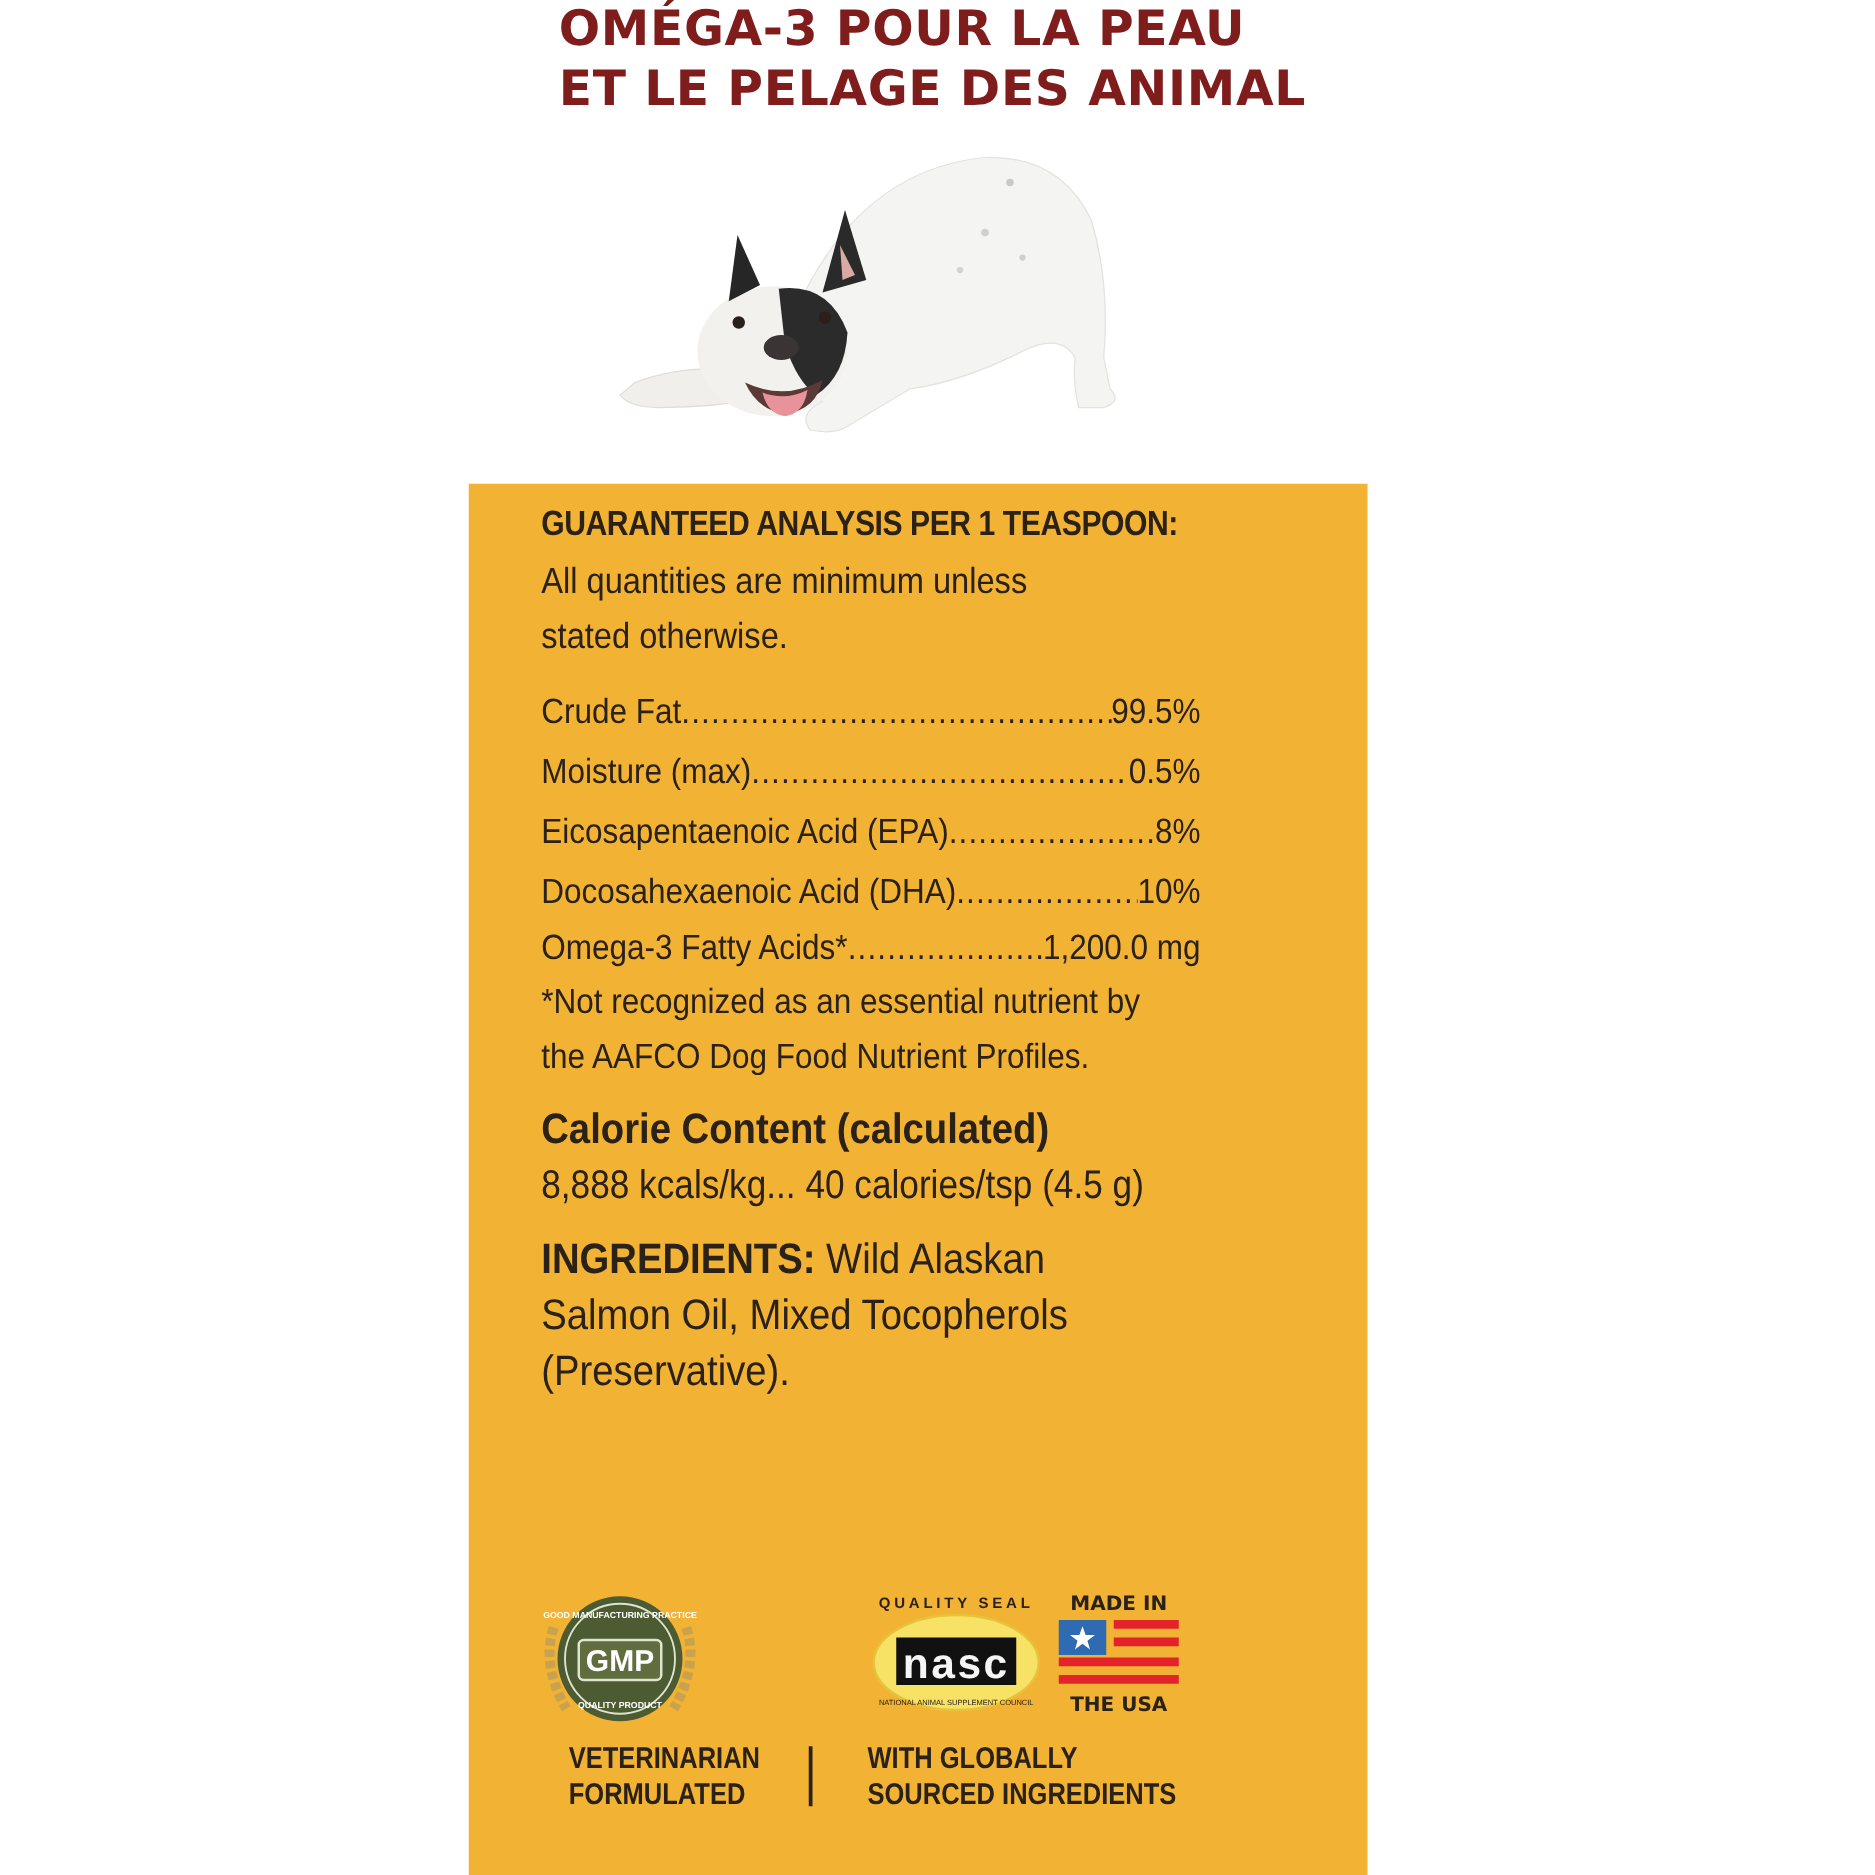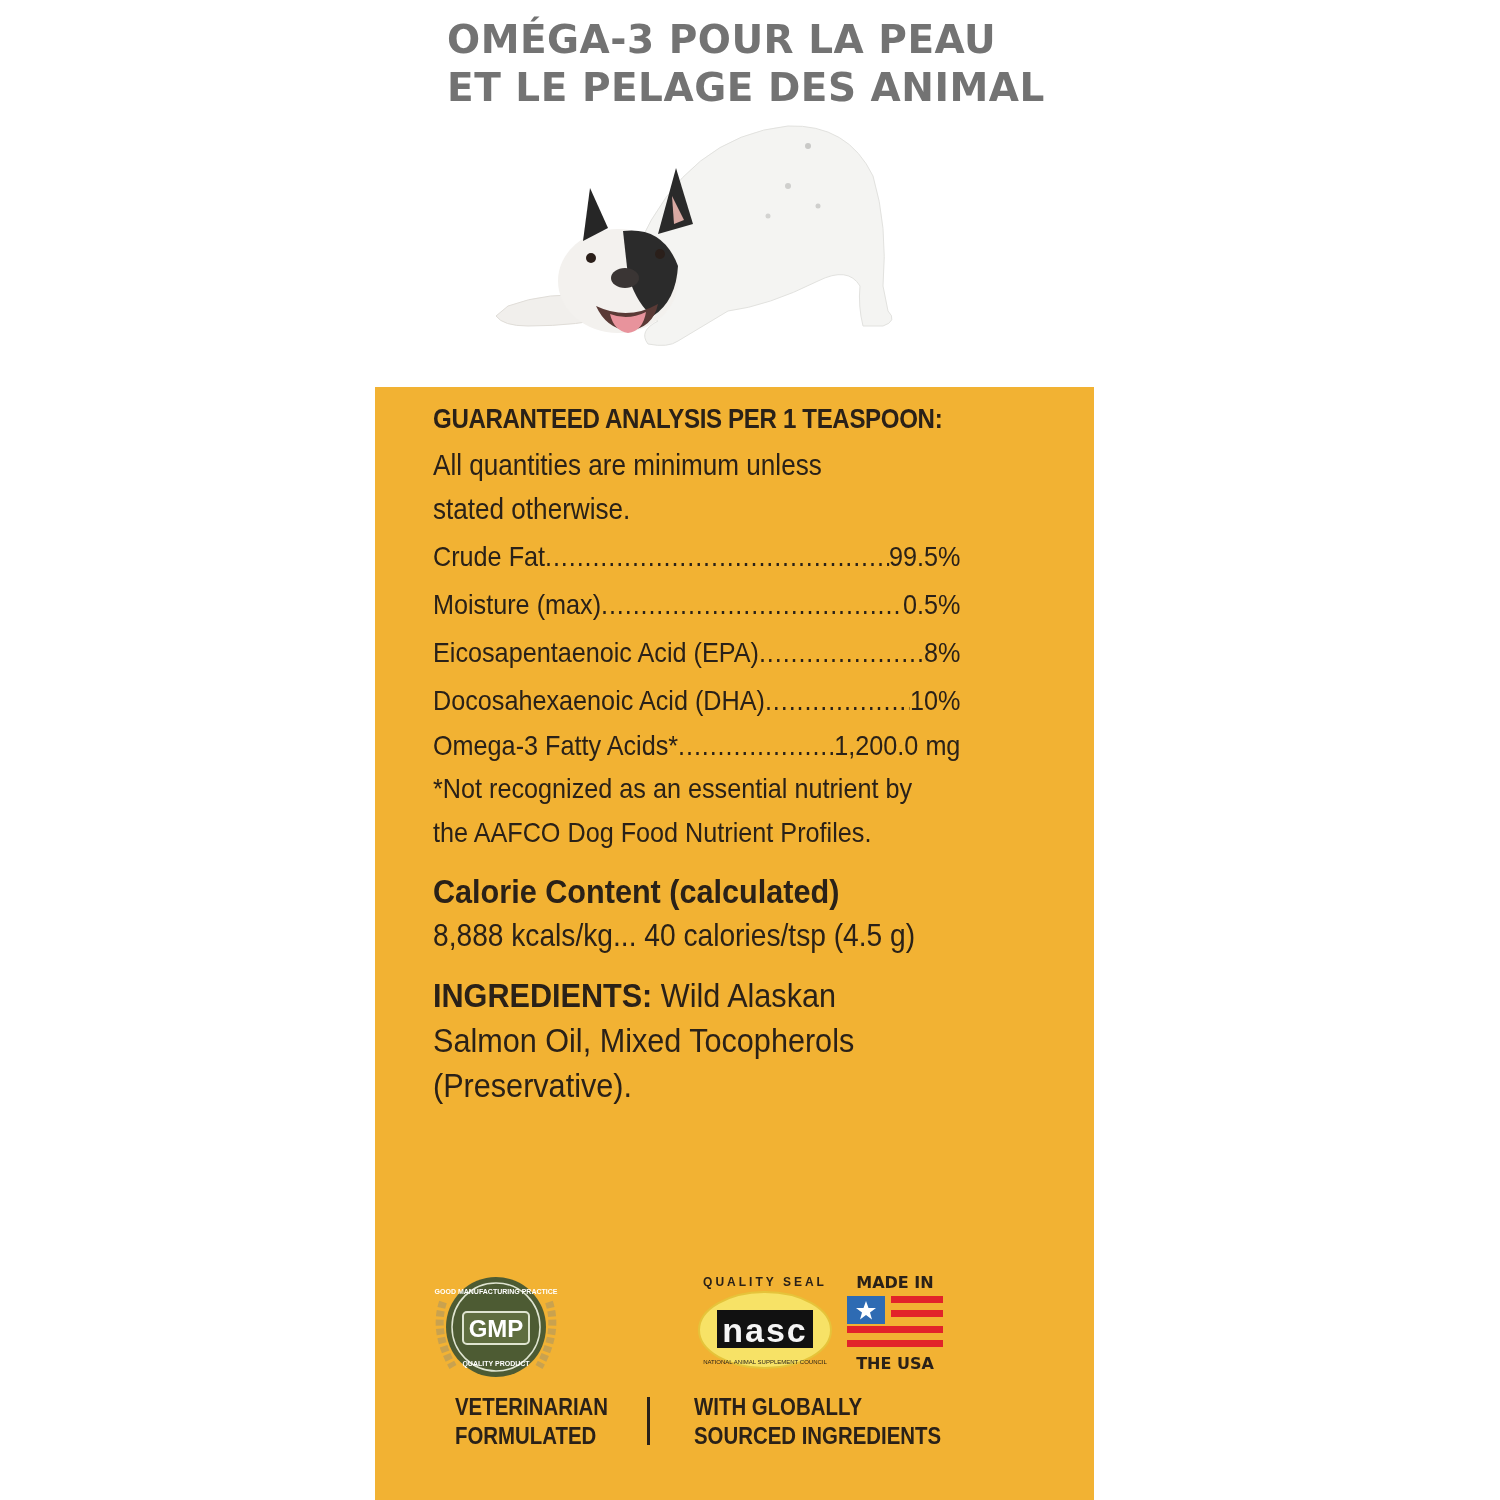--- a/index.html
+++ b/index.html
@@ -1,35 +1,35 @@
 <!DOCTYPE html>
 <html><head>
   <meta charset="utf-8">
   <style>
     * { box-sizing: border-box; margin: 0; padding: 0; }
     html, body { width: 1500px; height: 1500px; background: #ffffff; overflow: hidden; }
     body { position: relative; font-family: "Liberation Sans", sans-serif; color: #2a2118; }
 
     .title {
-      position: absolute; left: 447px; top: 16px; width: 640px;
+      position: absolute; left: 447px; top: 0; width: 640px;
       font-family: "DejaVu Sans", sans-serif; font-weight: bold;
-      font-size: 39px; line-height: 48px; color: #737373; letter-spacing: 0.5px;
+      font-size: 39px; line-height: 48px; color: #7f1d1d; letter-spacing: 0.5px;
     }
 
     .dog-wrap { position: absolute; left: 488px; top: 116px; width: 440px; height: 250px; }
     .dog-wrap svg { width: 100%; height: 100%; }
 
     .panel {
       position: absolute; left: 375px; top: 387px; width: 719px; height: 1187px;
       background: #f2b233;
     }
     .content { position: absolute; left: 58px; top: 14px; width: 540px; font-family: "Liberation Sans Narrow", "Liberation Sans", sans-serif; }
     .ga-head { font-weight: bold; font-size: 28px; line-height: 36px; letter-spacing: -0.4px; transform: scaleX(0.86); transform-origin: left; white-space: nowrap; color: #2a2118; }
     .ga-sub { font-size: 29px; line-height: 44px; margin-top: 6px; transform: scaleX(0.9); transform-origin: left; white-space: nowrap; }
-    .rows { margin-top: 2px; }
+    .rows { margin-top: 14px; }
     .row {
       display: flex; align-items: baseline; font-size: 28px; line-height: 48px;
       width: 586px; transform: scaleX(0.9); transform-origin: left; white-space: nowrap;
     }
     .row .lbl { flex: 0 0 auto; }
     .row .dots { flex: 1 1 auto; overflow: hidden; letter-spacing: 1px; }
     .row .dots::before { content: "........................................................................................................"; }
     .row .val { flex: 0 0 auto; }
     .note { font-size: 28px; line-height: 44px; transform: scaleX(0.9); transform-origin: left; white-space: nowrap; }
     .cal-head { font-weight: bold; font-size: 34px; line-height: 44px; margin-top: 14px; transform: scaleX(0.9); transform-origin: left; white-space: nowrap; }

